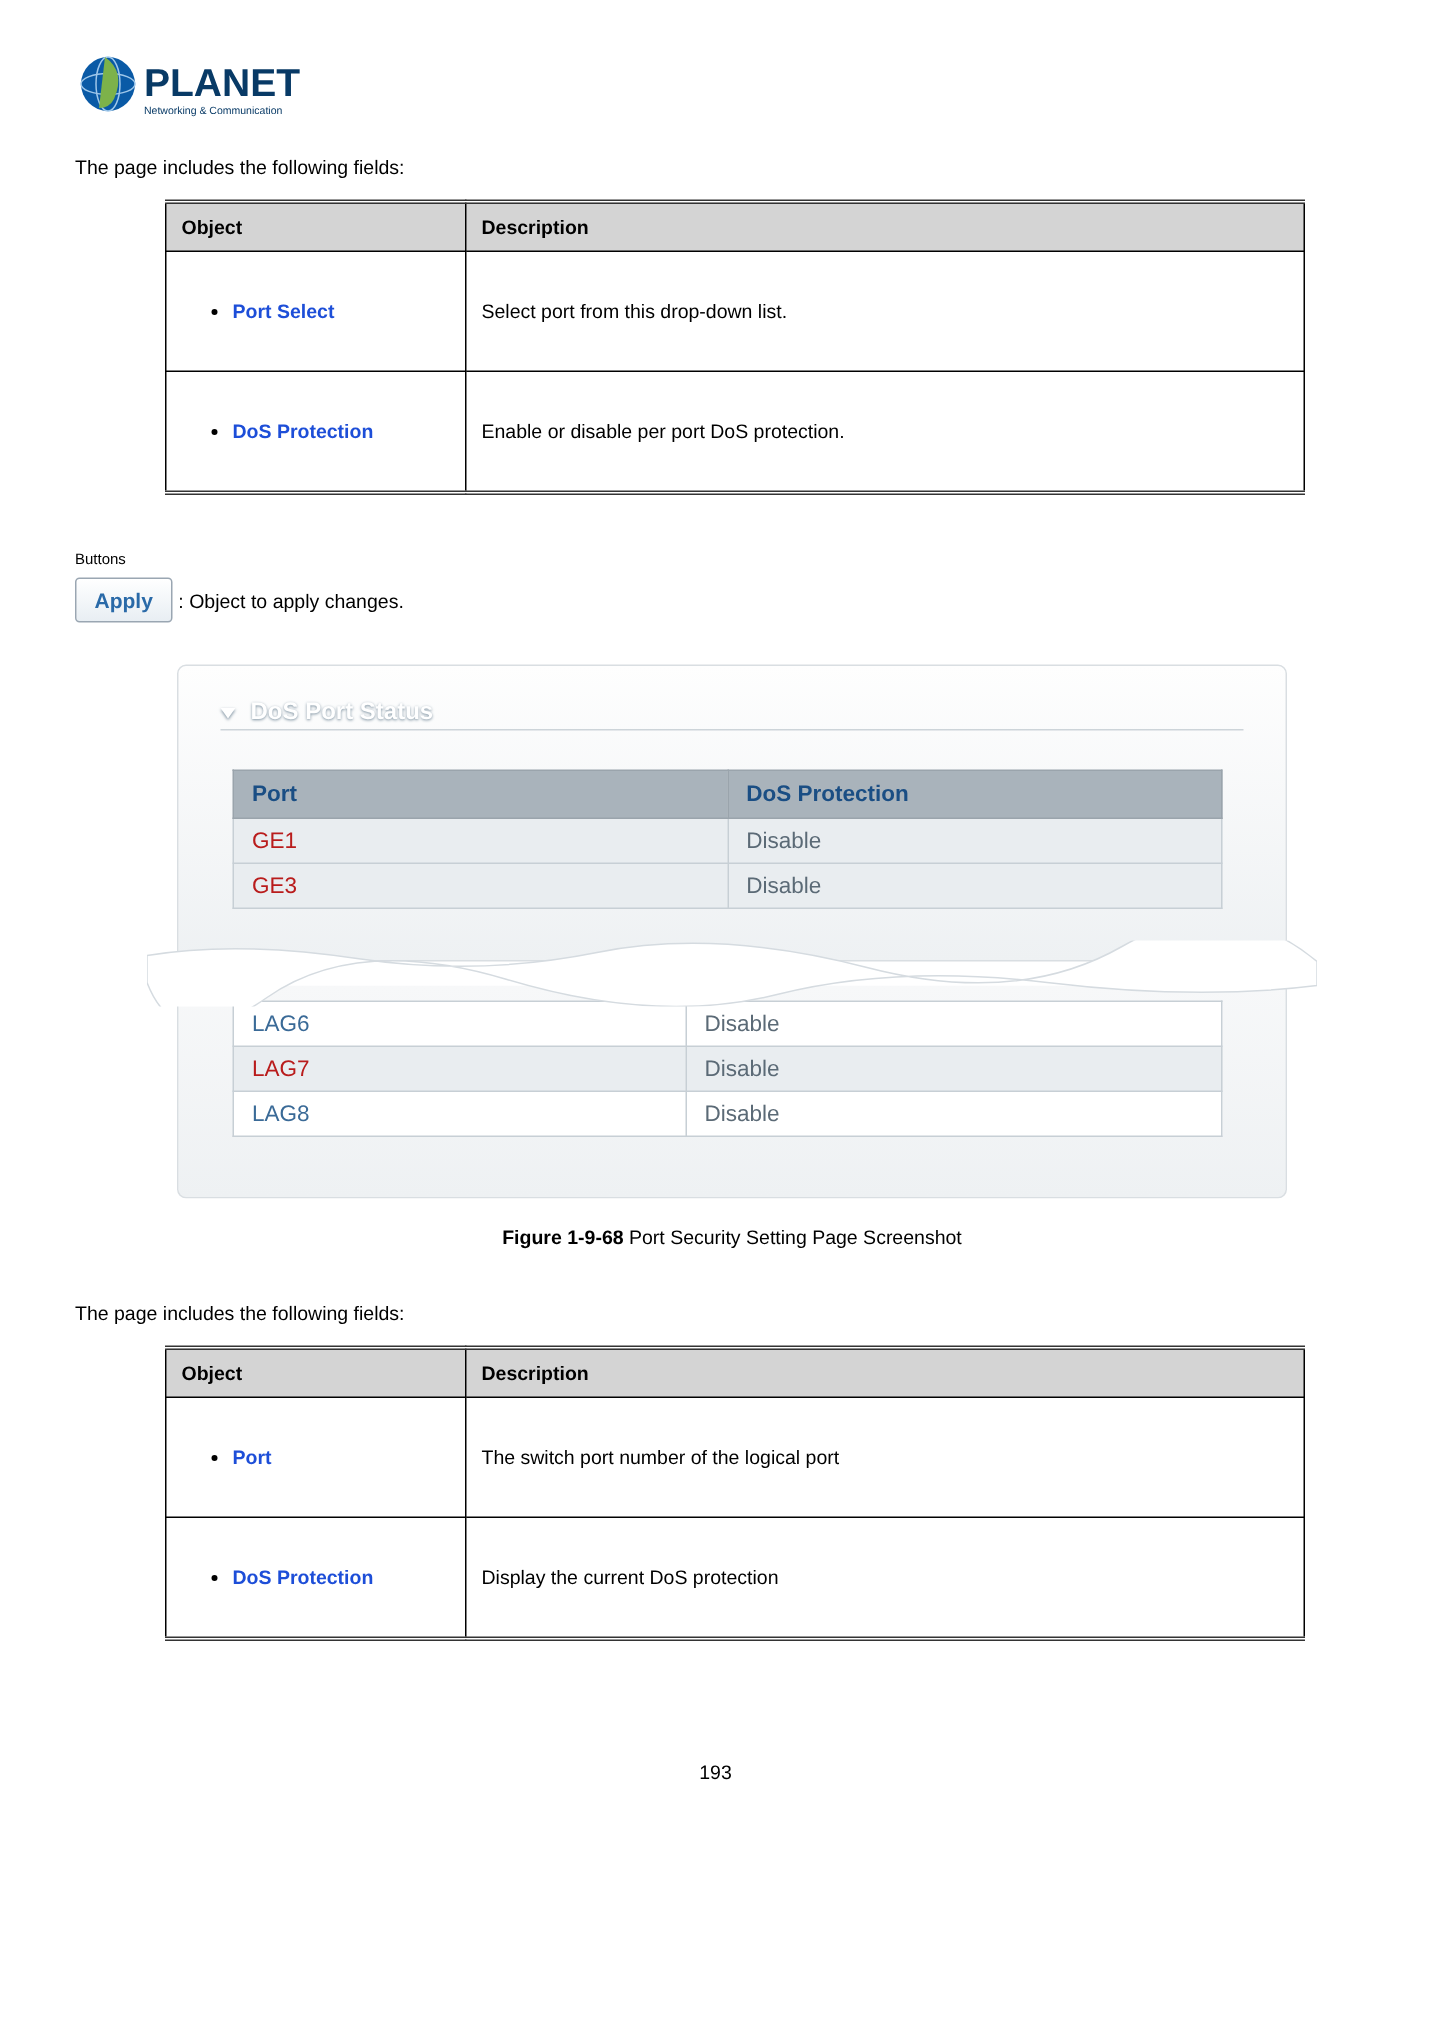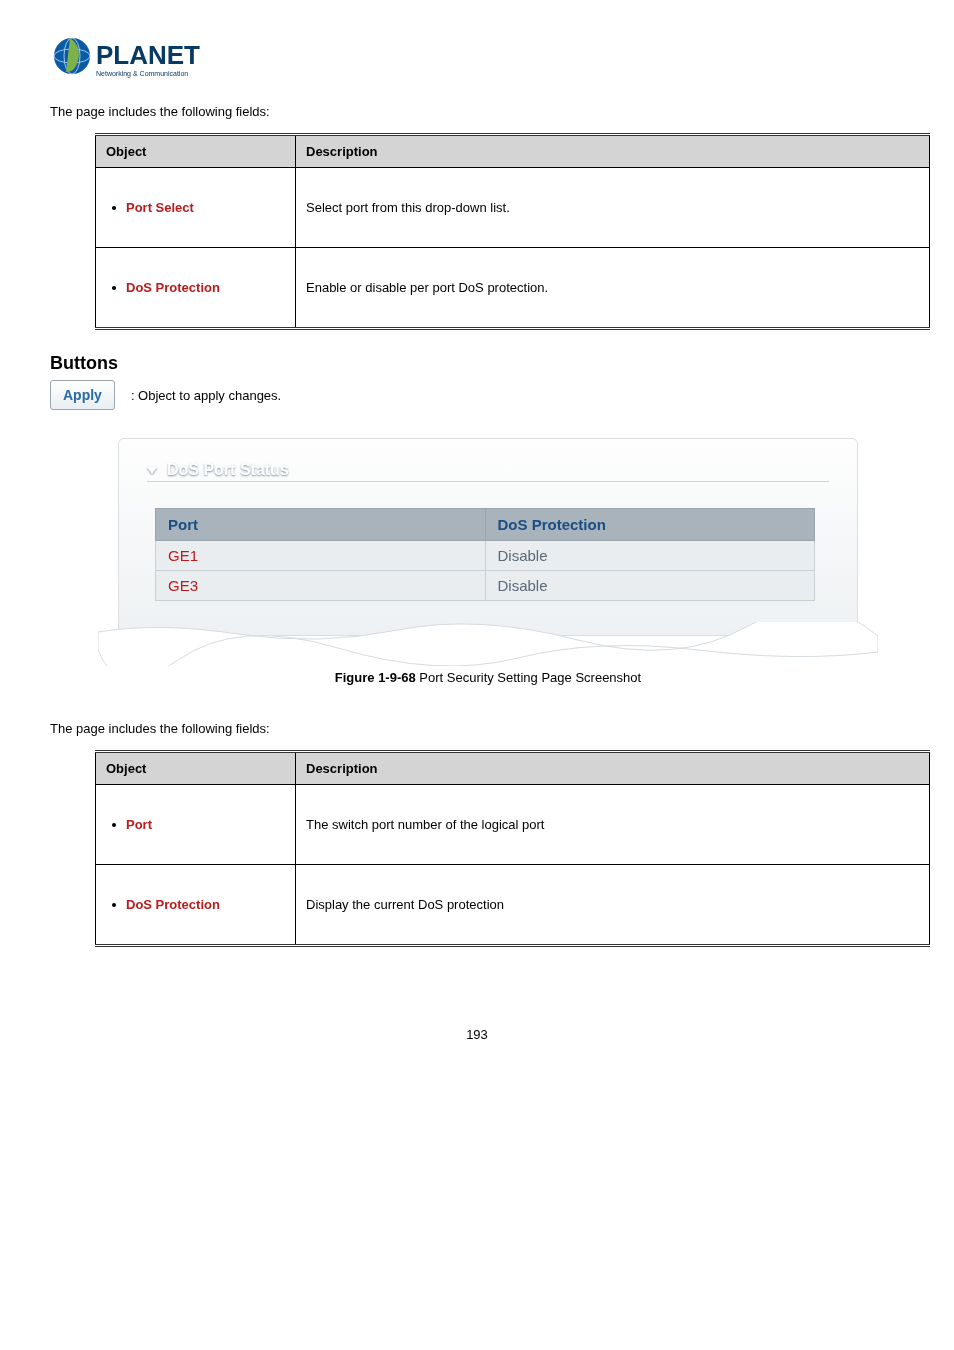--- a/index.html
+++ b/index.html
@@ -18,69 +18,69 @@
   .logo-area {
     margin-bottom: 18px;
   }
   .logo-svg { display: block; }
   .intro-text {
     font-size: 13px;
     margin-bottom: 14px;
   }
   
   .obj-table {
-    width: 835px;
-    margin-left: 45px;
+    width: 760px;
+    margin-left: 60px;
     border-collapse: collapse;
     border-top: 3px double #333;
     border-bottom: 3px double #333;
   }
   .obj-table th, .obj-table td {
     border: 1px solid #000;
     text-align: left;
     font-size: 13px;
     vertical-align: middle;
   }
   .obj-table th {
     background: #d4d4d4;
     font-weight: bold;
     padding: 8px 10px;
   }
   .obj-table th.col-obj { width: 200px; }
   .obj-table td.col-obj-cell {
-    padding: 14px 6px 14px 16px;
+    padding: 14px 6px 14px 30px;
     font-weight: bold;
     font-size: 13px;
-    color: #b91c1c;
+    color: #1d4ed8;
     width: 200px;
   }
   .obj-table td.col-desc-cell {
     padding: 32px 10px;
     font-size: 13px;
   }
   .bullet {
     display: inline-block;
     width: 4px; height: 4px;
     background: #000;
     border-radius: 50%;
     vertical-align: middle;
     margin-right: 10px;
     position: relative;
     top: -1px;
   }
   .buttons-heading {
-    font-weight: bold;
-    font-size: 18px;
-    margin-top: 23px;
+    font-weight: normal;
+    font-size: 10px;
+    margin-top: 38px;
     margin-bottom: 6px;
   }
   .apply-row {
     display: flex;
     align-items: center;
-    gap: 16px;
+    gap: 4px;
     margin-bottom: 28px;
   }
   .apply-btn {
     display: inline-block;
     padding: 6px 12px;
     border: 1px solid #9aa6b2;
     border-radius: 3px;
     background: linear-gradient(#ffffff,#e8eef3);
     color: #2a6aa8;
     font-weight: bold;
@@ -244,20 +244,38 @@
     </tbody>
       </table>
   </div>
 
   <div class="tear">
     <svg viewBox="0 0 780 44" preserveAspectRatio="none">
       <path d="M0 10 Q60 0 140 12 T300 8 T480 18 T650 4 T780 14 L780 30 Q700 40 600 28 T420 36 T240 26 T80 38 T0 28 Z" fill="#ffffff" stroke="#d5dbe0" stroke-width="1"></path>
     </svg>
   </div>
 
+  <div class="panel-bottom">
+    <table class="port-table">
+      <tbody>
+          <tr>
+            <td class="port-col">LAG6</td>
+            <td>Disable</td>
+          </tr>
+      <tr class="alt">
+            <td class="port-col">LAG7</td>
+            <td>Disable</td>
+          </tr>
+      <tr>
+            <td class="port-col">LAG8</td>
+            <td>Disable</td>
+          </tr>
+    </tbody>
+      </table>
+  </div>
 
   <div class="caption">
     <b>Figure 1-9-68</b><span> Port Security Setting Page Screenshot</span>
   </div>
 
   <div class="intro-text">The page includes the following fields:</div>
 
   <table class="obj-table">
     <tbody>
         <tr>

